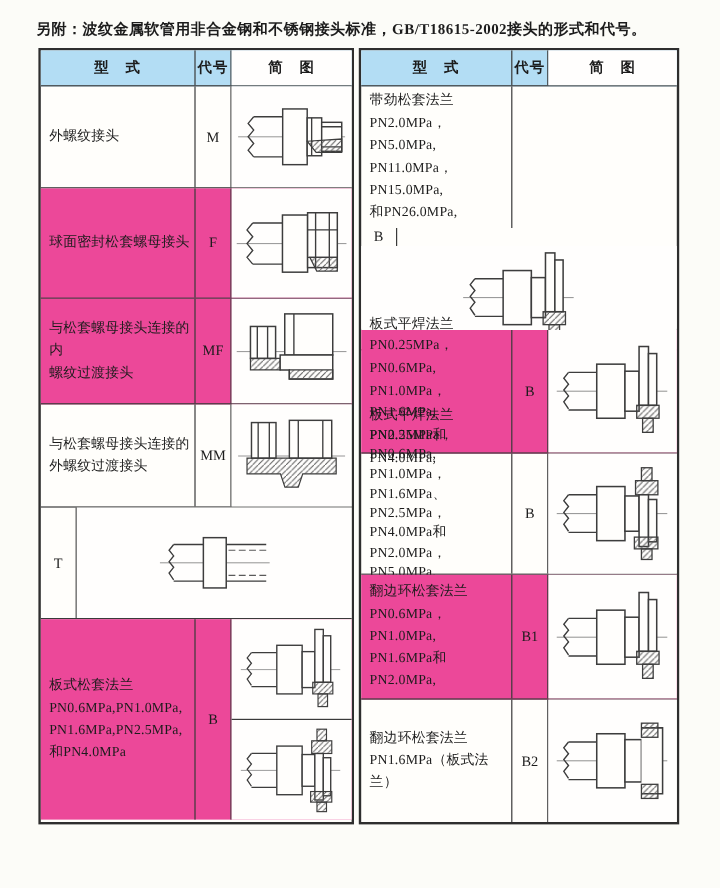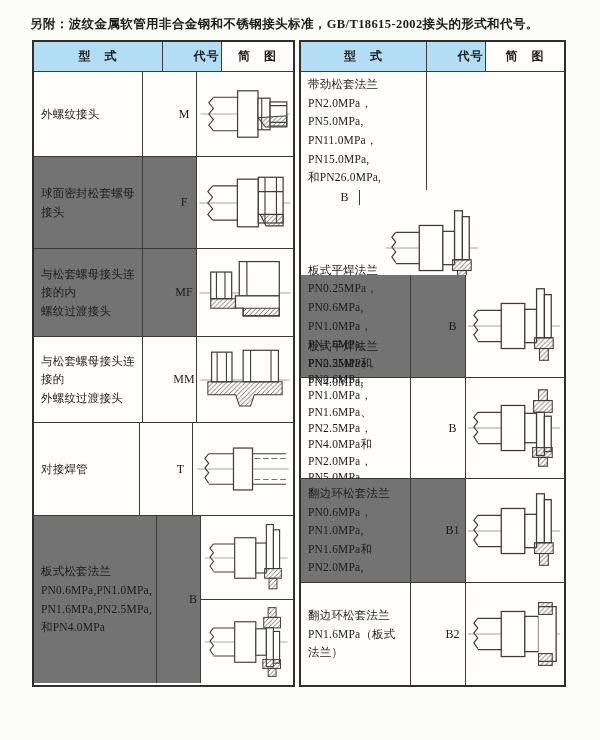--- a/index.html
+++ b/index.html
@@ -8,25 +8,25 @@
   .tables{position:absolute;left:32px;top:40px;display:flex;gap:4px;}
   .tbl{box-sizing:border-box;border:2px solid #2e2e2e;background:#fffefb;display:flex;flex-direction:column;}
   .tbl-left{width:263px;}
   .tbl-right{width:267px;}
   .row{display:flex;border-bottom:1.5px solid #3a3a3a;box-sizing:border-box;}
   .row:last-child{border-bottom:none;}
   .cell{box-sizing:border-box;border-right:1.5px solid #3a3a3a;display:flex;align-items:center;}
   .cell:last-child{border-right:none;}
   .c-type{width:129px;padding:3px 4px 3px 7px;font-size:11.5px;line-height:1.62;white-space:pre-line;letter-spacing:0.2px;}
   .tbl-right .c-type{width:126px;}
-  .c-code{width:30px;justify-content:center;font-size:12px;margin-left:29px;}
+  .c-code{width:30px;justify-content:center;font-size:12px;}
   .c-diag{flex:1;justify-content:center;background:#fffefd;}
   .hdr{background:#b3ddf4;}
   .hdr .cell{justify-content:center;font-size:12px;font-weight:600;letter-spacing:1px;padding:0;}
-  .hl{background:#737373;}
+  .hl{background:#ec4899;}
   .hl .c-diag{background:#fffefd;}
   .diag-split{flex-direction:column;padding:0;align-items:stretch;}
   .sub{flex:1;display:flex;align-items:center;justify-content:center;border-bottom:1.5px solid #3a3a3a;}
   .sub:last-child{border-bottom:none;}
   
   .lh{height:30px;} .l1{height:85px;} .l2{height:92px;} .l3{height:86px;}
   .l4{height:88px;} .l5{height:93px;} .l6{height:167px;}
   
   .r1{height:203px;flex-direction:column;} .r2{height:103px;} .r3{height:101px;} .r4{height:104px;} .r5{height:102px;}
   svg.diag{display:block;}
@@ -187,21 +187,20 @@
 外螺纹过渡接头</div>
       <div class="cell c-code">MM</div>
       <div class="cell c-diag">
         <svg class="diag" viewBox="0 0 100 84" width="96" height="78">
             <use href="#sym-mm"></use>
           </svg>
       </div>
     </div>
 
     <div class="row l5">
-      <div class="cell c-type">对接焊管</div>
       <div class="cell c-code">T</div>
       <div class="cell c-diag">
         <svg class="diag" viewBox="0 0 100 84" width="100" height="80">
             <use href="#sym-t"></use>
           </svg>
       </div>
     </div>
 
     <div class="row l6 hl">
       <div class="cell c-type">板式松套法兰

